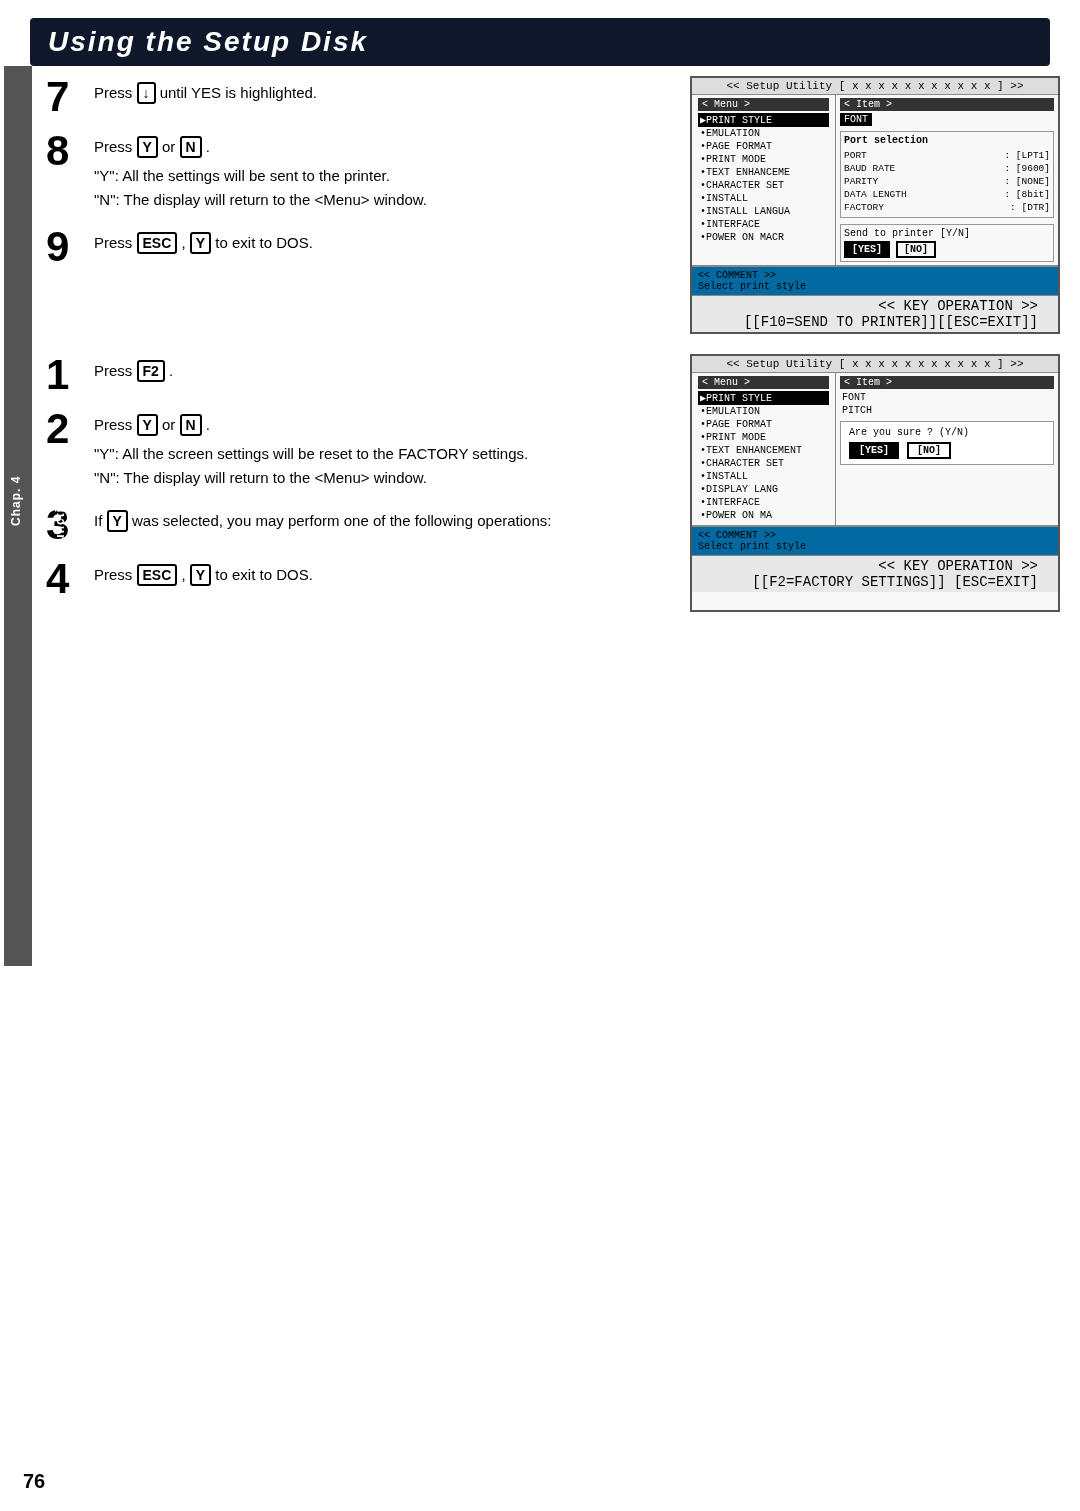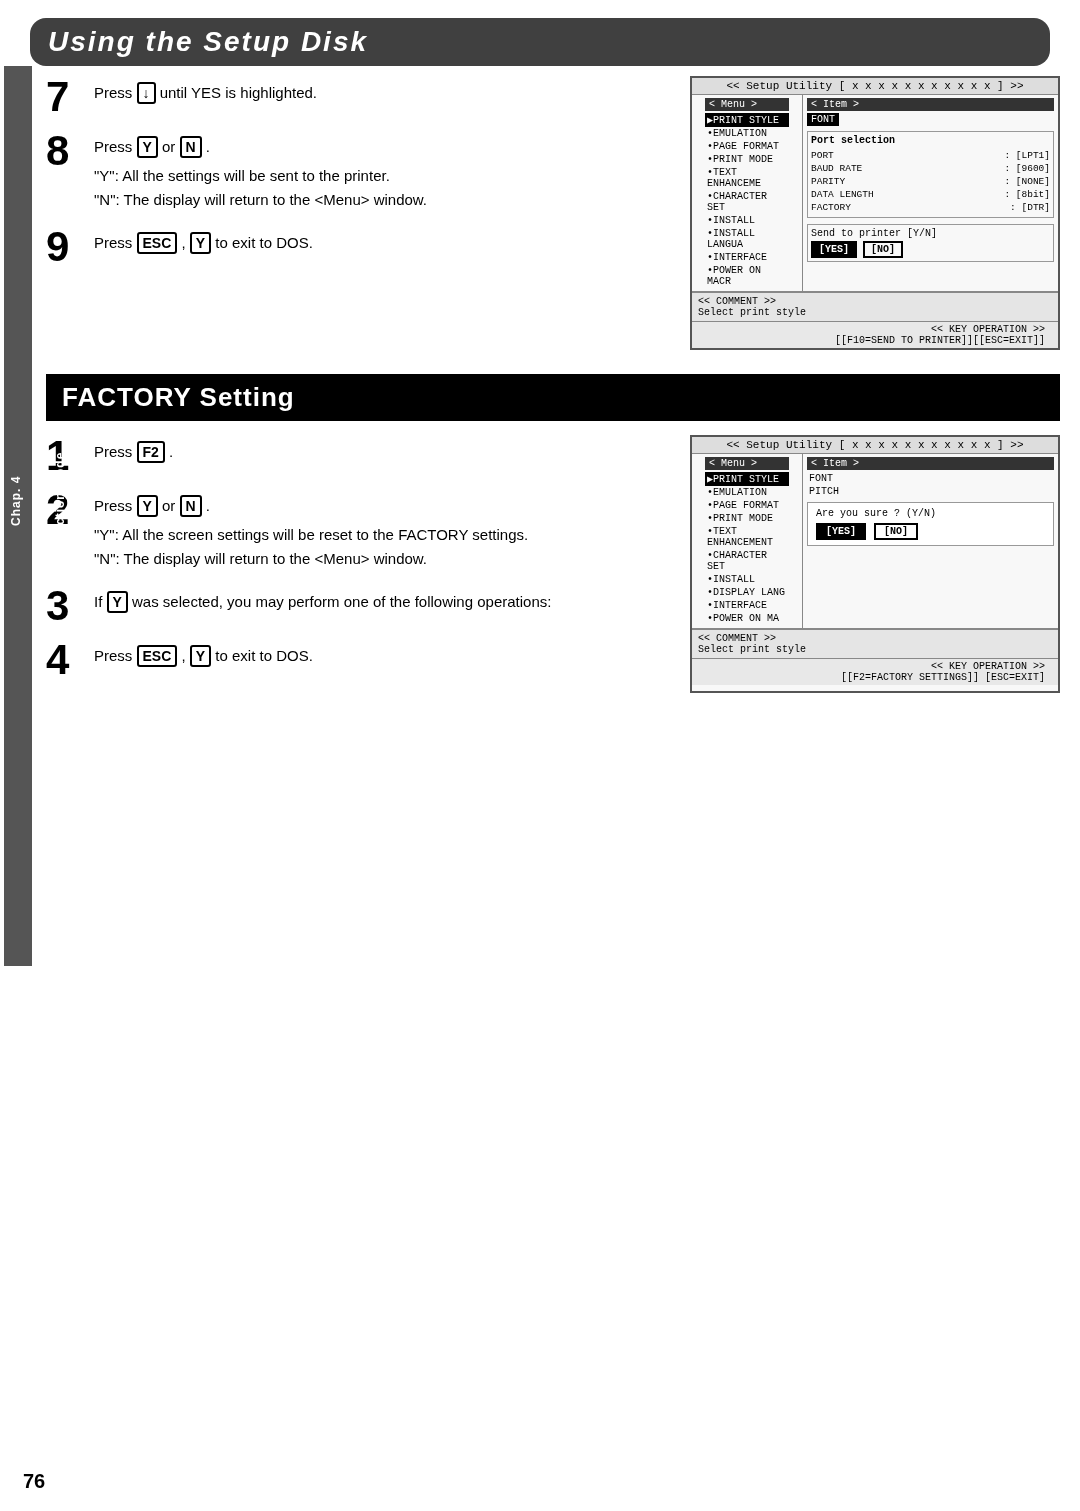--- a/index.html
+++ b/index.html
@@ -7,24 +7,24 @@
       background: #fff;
       font-family: Arial, sans-serif;
       width: 1080px;
       min-height: 1511px;
       position: relative;
       overflow-x: hidden;
     }
 
     
     .page-header {
-      background: #404040;
+      background: #0f172a;
       margin: 18px 30px 0 30px;
       padding: 8px 18px;
-      border-radius: 16px;
+      border-radius: 4px;
     }
     .page-header span {
       color: #fff;
       font-size: 28px;
       font-weight: bold;
       font-style: italic;
       letter-spacing: 2px;
     }
 
     
@@ -117,23 +117,23 @@
       font-size: 11px;
       padding: 2px 4px;
     }
 
     .screen-body {
       display: flex;
       flex-direction: row;
     }
 
     .screen-menu {
-      width: 111px;
+      width: 144px;
       border-right: 1px solid #888;
-      padding: 3px 13px;
+      padding: 3px 6px;
       font-size: 10.5px;
     }
 
     .screen-menu .menu-header {
       background: #333;
       color: #fff;
       font-size: 10px;
       padding: 1px 4px;
       margin-bottom: 2px;
     }
@@ -214,27 +214,27 @@
 
     .send-btn.selected {
       background: #000;
       color: #fff;
     }
 
     .screen-comment {
       border-top: 2px solid #888;
       padding: 3px 6px;
       font-size: 10px;
-      background: #e5e5e5;
+      background: #0369a1;
     }
 
     .screen-keyop {
       border-top: 1px solid #888;
-      padding: 2px 13px;
-      font-size: 10px;
+      padding: 2px 20px;
+      font-size: 14px;
       background: #e8e8e8;
       text-align: right;
     }
 
     
     .factory-header {
       background: #000;
       color: #fff;
       font-size: 26px;
       font-weight: bold;
@@ -416,21 +416,20 @@
         <div class="screen-keyop">
           <span>&lt;&lt; KEY OPERATION &gt;&gt;</span>
           <div>[[F10=SEND TO PRINTER]][[ESC=EXIT]]</div>
         </div>
       </div>
 
     </div>
 
     <div>
 
-      <div class="factory-header">FACTORY Setting</div>
 
       <div class="section-top">
 
         <div class="steps-left">
 
           <div class="step">
             <div class="step-num">1</div>
             <div class="step-content">
               <span>Press</span>
               <kbd>F2</kbd>

